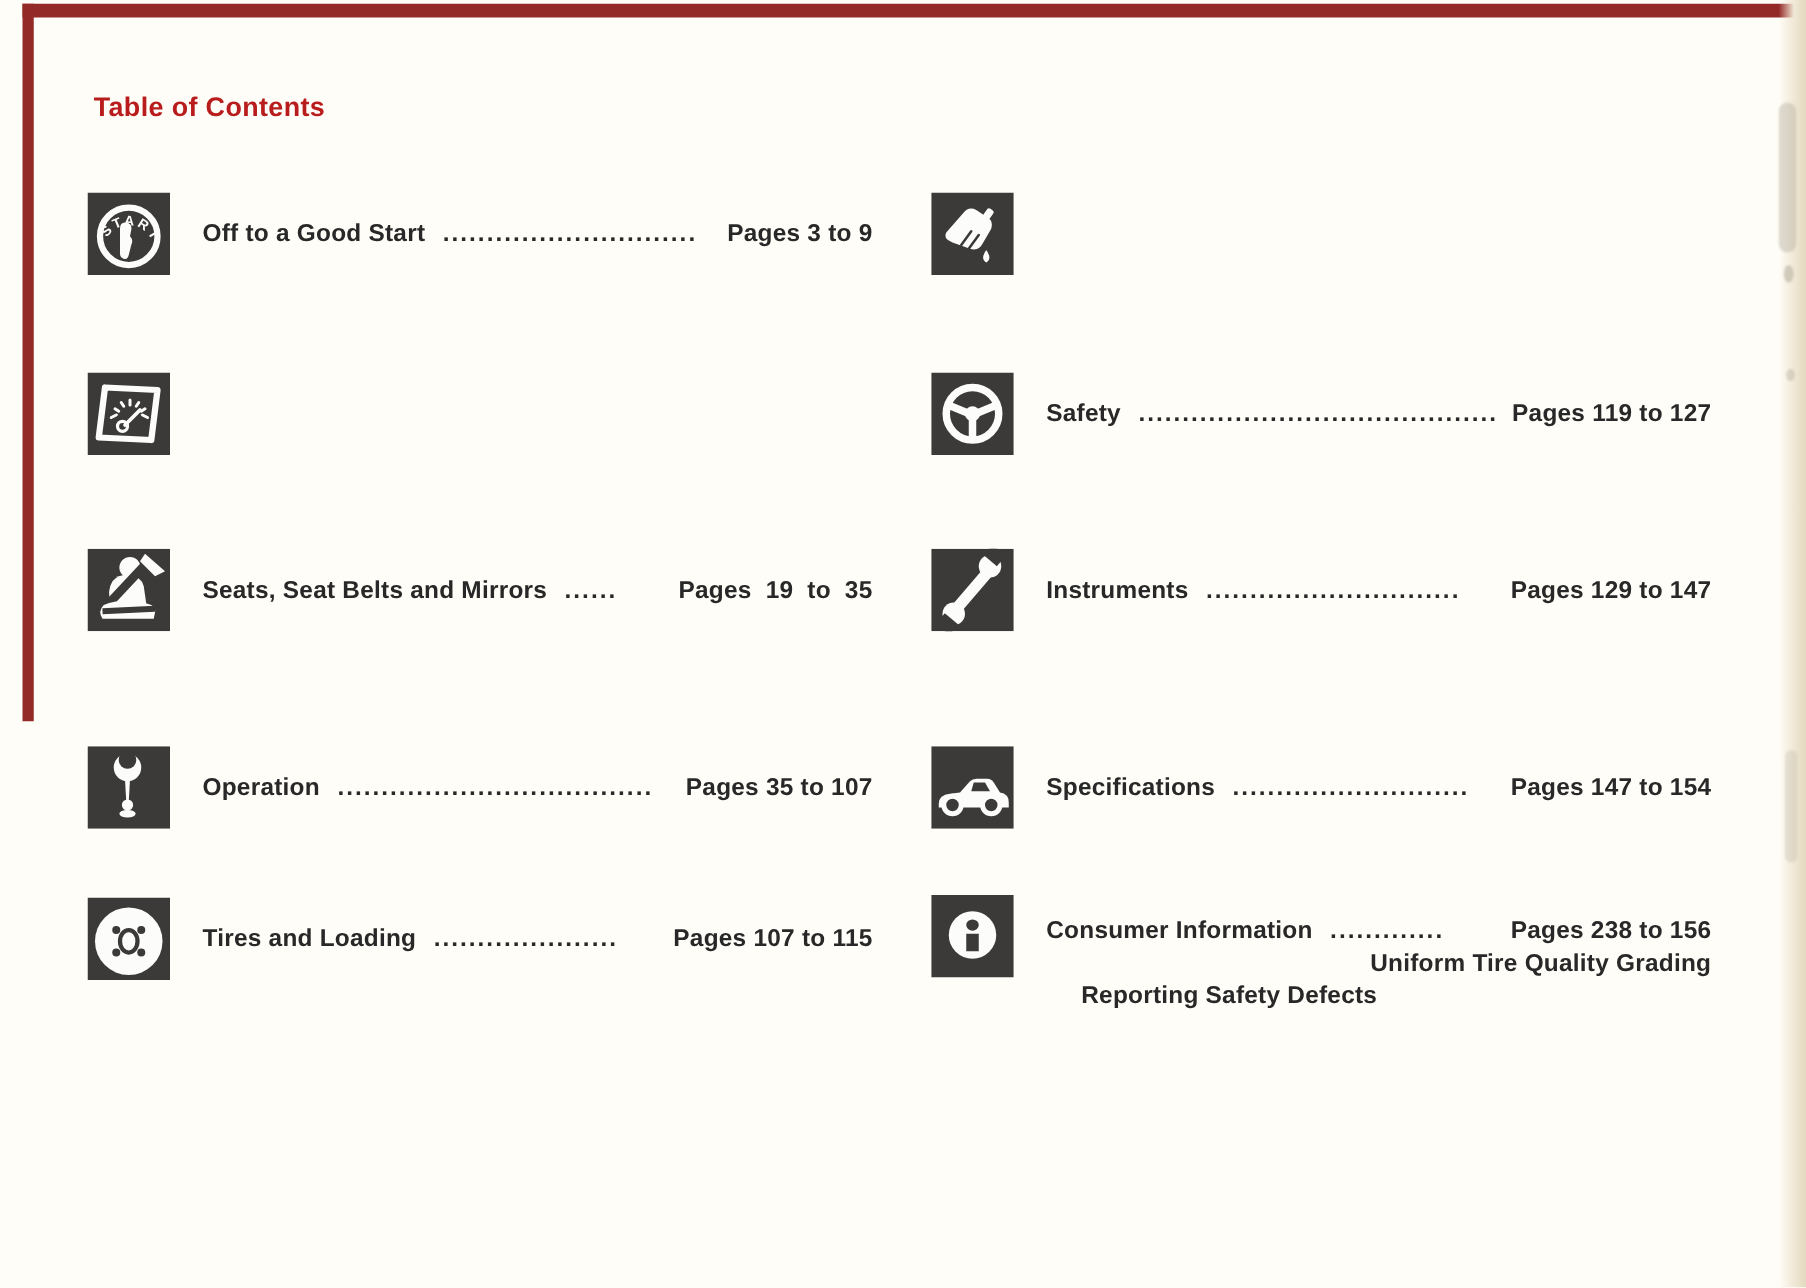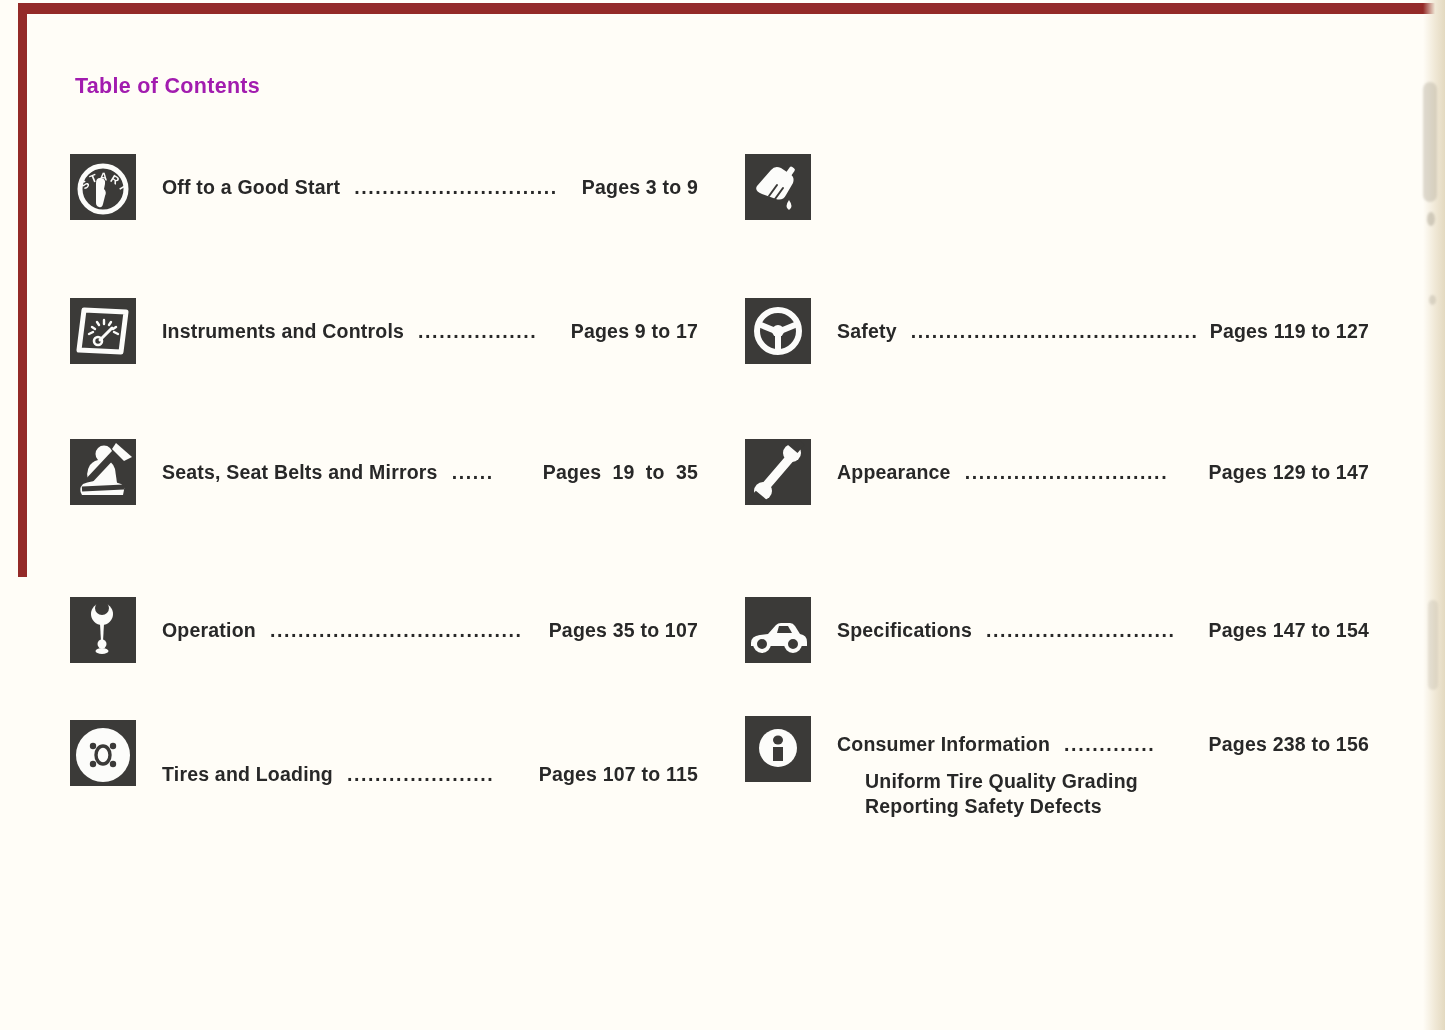--- a/index.html
+++ b/index.html
@@ -32,21 +32,21 @@
     background:linear-gradient(to right, rgba(240,232,214,0) 0%, var(--edge-cream) 55%, #e3d9c0 100%);
   }
   .edge-mark{position:absolute;border-radius:50%;background:#b9b2a2;opacity:.45;filter:blur(1px);}
   .edge-mark.m1{right:8px;top:82px;width:14px;height:120px;border-radius:10px;}
   .edge-mark.m2{right:10px;top:212px;width:8px;height:14px;opacity:.6;}
   .edge-mark.m3{right:9px;top:295px;width:7px;height:10px;}
   .edge-mark.m4{right:7px;top:600px;width:10px;height:90px;opacity:.3;border-radius:8px;}
 
   .page-title{
     position:absolute;left:75px;top:74px;
-    font-size:21.5px;font-weight:700;letter-spacing:.3px;color:#a21caf;
+    font-size:21.5px;font-weight:700;letter-spacing:.3px;color:#b91c1c;
   }
 
   .col{position:absolute;top:152px;}
   .col-left{left:70px;width:628px;}
   .col-right{left:745px;width:624px;}
 
   .row{
     position:absolute;left:0;right:0;height:70px;
     display:flex;align-items:center;
   }
@@ -78,21 +78,21 @@
   .pages{
     font-size:19.5px;font-weight:700;white-space:pre;flex:0 0 auto;
     letter-spacing:.2px;
   }
   .entry-content{flex:1;min-width:0;padding-top:17px;}
   .entry-content .entry-line{width:100%;align-items:flex-end;}
   .subline{
     font-size:19.5px;font-weight:700;letter-spacing:.2px;
     margin-left:28px;line-height:25px;
   }
-  .subline.first{margin-top:13px;}
+  .subline.first{margin-top:3px;text-align:right;}
 </style>
 </head>
 <body>
 
 <div class="red-top"></div>
 <div class="red-left"></div>
 <div class="edge-strip">
   <div class="edge-mark m1"></div>
   <div class="edge-mark m2"></div>
   <div class="edge-mark m3"></div>
@@ -130,26 +130,20 @@
         <line x1="22" y1="29" x2="25" y2="31"></line>
         <line x1="27" y1="24" x2="29" y2="27"></line>
         <line x1="34" y1="22" x2="34" y2="26"></line>
         <line x1="41" y1="24" x2="39" y2="27"></line>
         <line x1="46" y1="29" x2="43" y2="31"></line>
         <line x1="48" y1="36" x2="44" y2="34"></line>
       </g>
       <line x1="30" y1="42" x2="42" y2="30" stroke="#fcfcfa" stroke-width="3" stroke-linecap="round"></line>
       <circle cx="28" cy="43" r="4" fill="none" stroke="#fcfcfa" stroke-width="2.6"></circle>
     </svg>
-    <div class="entry-line">
-      <span class="entry-label">Instruments and Controls</span>
-      <span class="leader">.................</span>
-      <span class="spacer"></span>
-      <span class="pages">Pages 9 to 17</span>
-    </div>
   </div>
 
   <div class="row r2">
     <svg class="icon" viewBox="0 0 66 66" style="color: rgb(59, 58, 56);">
       <rect x="0" y="0" width="66" height="66" fill="currentColor"></rect>
       <polygon points="46,4 62,18 54,22 42,10" fill="#fcfcfa"></polygon>
       <circle cx="34" cy="15" r="8.5" fill="#fcfcfa"></circle>
       <path d="M20 26 q5 -6 14 -5 q9 1 11 9 l2 14 l-28 0 q-4 -10 1 -18 z" fill="#fcfcfa"></path>
       <line x1="45" y1="14" x2="15" y2="46" stroke="currentColor" stroke-width="7"></line>
       <path d="M13 45 q14 -6 32 -2 l6 2 q4 2 3 6 l-1 5 l-41 0 q-4 -6 1 -11 z" fill="#fcfcfa"></path>
@@ -173,21 +167,21 @@
       <ellipse cx="32" cy="54" rx="6.5" ry="3" fill="#fcfcfa"></ellipse>
     </svg>
     <div class="entry-line">
       <span class="entry-label">Operation</span>
       <span class="leader">....................................</span>
       <span class="spacer"></span>
       <span class="pages">Pages 35 to 107</span>
     </div>
   </div>
 
-  <div class="row r4" style="height:70px;align-items:flex-end;">
+  <div class="row r4" style="height:70px;align-items:center;">
     <svg class="icon" viewBox="0 0 66 66" style="color: rgb(59, 58, 56);">
       <rect x="0" y="0" width="66" height="66" fill="currentColor"></rect>
       <circle cx="33" cy="35" r="27" fill="#fcfcfa"></circle>
       <ellipse cx="33" cy="35" rx="7" ry="9" fill="none" stroke="currentColor" stroke-width="3.4"></ellipse>
       <circle cx="23" cy="26" r="3.2" fill="currentColor"></circle>
       <circle cx="43" cy="26" r="3.2" fill="currentColor"></circle>
       <circle cx="23" cy="44" r="3.2" fill="currentColor"></circle>
       <circle cx="43" cy="44" r="3.2" fill="currentColor"></circle>
     </svg>
     <div class="entry-line">
@@ -236,21 +230,21 @@
   <div class="row r2">
     <svg class="icon" viewBox="0 0 66 66" style="color: rgb(59, 58, 56);">
       <rect x="0" y="0" width="66" height="66" fill="currentColor"></rect>
       <line x1="21" y1="47" x2="45" y2="19" stroke="#fcfcfa" stroke-width="9" stroke-linecap="round"></line>
       <circle cx="47" cy="14" r="9" fill="#fcfcfa"></circle>
       <rect x="44" y="0" width="14" height="11" transform="rotate(40 51 5)" fill="currentColor"></rect>
       <circle cx="18" cy="52" r="9" fill="#fcfcfa"></circle>
       <rect x="6" y="55" width="14" height="11" transform="rotate(40 13 60)" fill="currentColor"></rect>
     </svg>
     <div class="entry-line">
-      <span class="entry-label">Appearance</span>
+      <span class="entry-label">Instruments</span>
       <span class="leader">.............................</span>
       <span class="spacer"></span>
       <span class="pages">Pages 129 to 147</span>
     </div>
   </div>
 
   <div class="row r3">
     <svg class="icon" viewBox="0 0 66 66" style="color: rgb(59, 58, 56);">
       <rect x="0" y="0" width="66" height="66" fill="currentColor"></rect>
       <path d="M6 46 q0 -7 9 -8 l8 -1 l8 -9 q2 -2 5 -2 l9 0 q3 0 5 3 l5 8 q7 1 7 8 l0 4 l-56 0 z" fill="#fcfcfa"></path>

